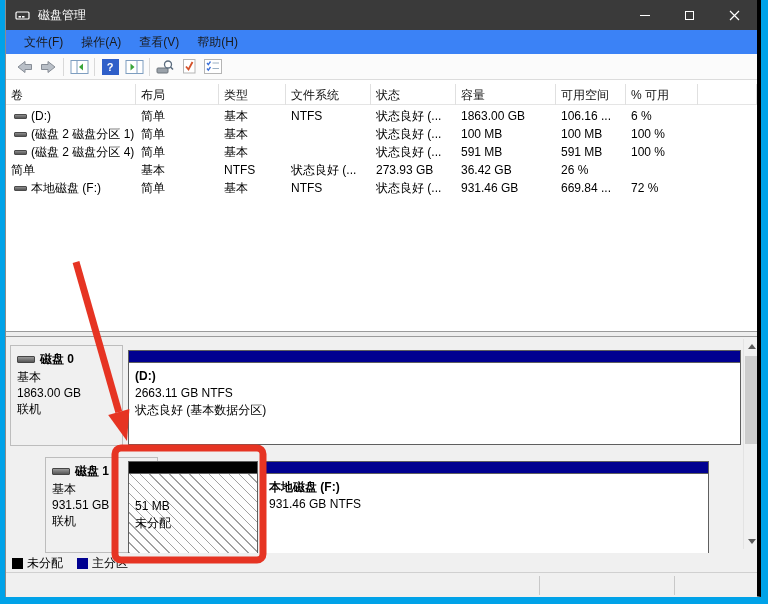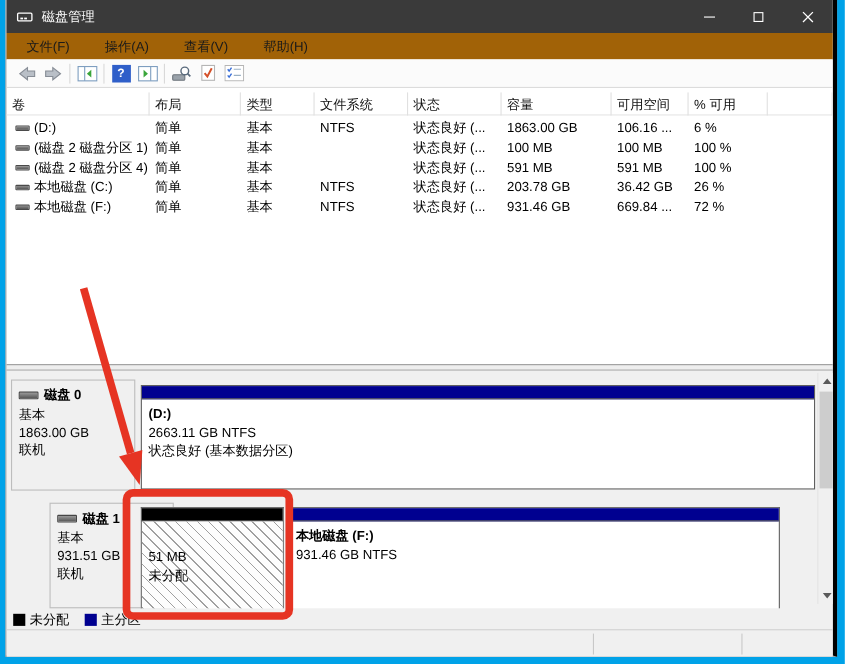--- a/index.html
+++ b/index.html
@@ -23,21 +23,21 @@
   }
   #titlebar .app-icon { margin-left:9px; width:16px; height:14px; display:flex; align-items:center; }
   #titlebar .title-text { margin-left:7px; font-size:12px; color:#fff; }
   .caption-btns { position:absolute; right:0; top:0; height:30px; display:flex; }
   .caption-btn { width:45px; height:30px; display:flex; align-items:center; justify-content:center; }
   .glyph-min { width:10px; height:1px; background:#fff; }
   .glyph-max { width:9px; height:9px; border:1px solid #fff; }
   
   #menubar {
     position:absolute; left:0; top:30px; width:100%; height:24px;
-    background:#a16207; display:flex; align-items:center; padding-left:9px;gap:14px;
+    background:#3b82f6; display:flex; align-items:center; padding-left:9px;
   }
   .menu-item { padding:3px 9px; color:#1a1a1a; }
   
   #toolbar {
     position:absolute; left:0; top:54px; width:100%; height:26px;
     background:#fbfbfb; border-bottom:1px solid #dcdcdc;
     display:flex; align-items:center; padding-left:6px;
   }
   .tbtn { width:24px; height:22px; display:flex; align-items:center; justify-content:center; }
   .tsep { width:1px; height:18px; background:#d9d9d9; margin:0 3px; }
@@ -247,29 +247,25 @@
         <div class="vcell">基本</div>
         <div class="vcell"></div>
         <div class="vcell">状态良好 (...</div>
         <div class="vcell">591 MB</div>
         <div class="vcell">591 MB</div>
         <div class="vcell">100 %</div>
         <div class="vcell"></div>
       </div>
 
       <div class="vrow vgrid">
-        <div class="vname">
-            <span class="vol-icon"></span>
-            <span>本地磁盘 (C:)</span>
-          </div>
         <div class="vcell">简单</div>
         <div class="vcell">基本</div>
         <div class="vcell">NTFS</div>
         <div class="vcell">状态良好 (...</div>
-        <div class="vcell">203.78 GB</div>
+        <div class="vcell">273.93 GB</div>
         <div class="vcell">36.42 GB</div>
         <div class="vcell">26 %</div>
         <div class="vcell"></div>
       </div>
 
       <div class="vrow vgrid">
         <div class="vname">
             <span class="vol-icon"></span>
             <span>本地磁盘 (F:)</span>
           </div>

